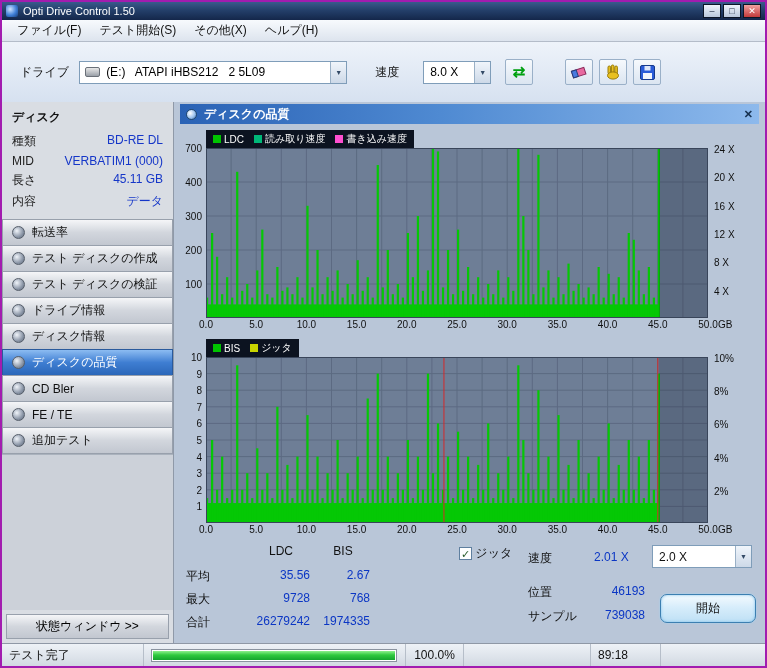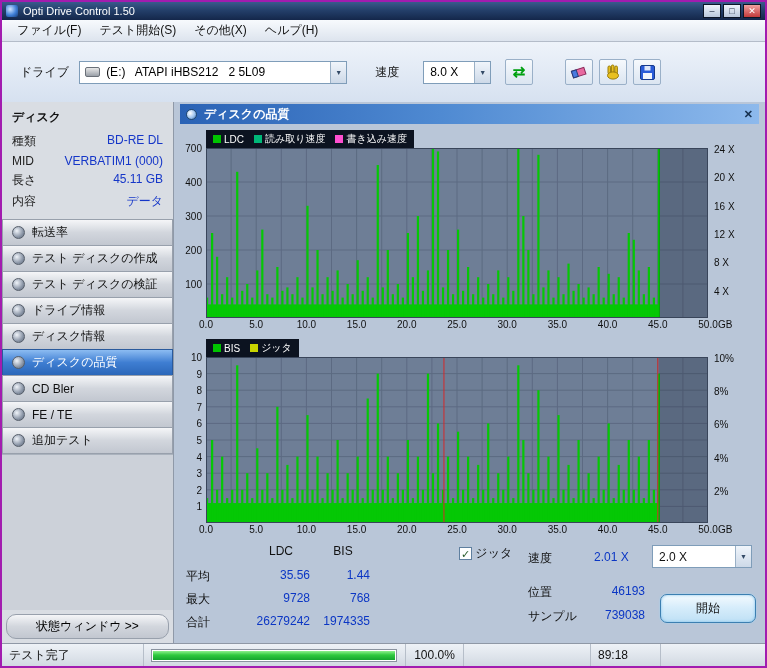--- a/index.html
+++ b/index.html
@@ -61,21 +61,21 @@
   .side-btns { margin-top:8px; }
   .side-btn { height:27px; display:flex; align-items:center; gap:7px; padding-left:9px;
               border:1px solid #98a0ac; margin-top:-1px; color:#111;
               background:linear-gradient(180deg,#f5f6f8,#d2d6dd 50%,#c2c7d0); }
   .side-btn.selected { background:linear-gradient(180deg,#8cbcf2,#3f7ed2 50%,#2b67b9);
               color:#fff; border-color:#2a5a9c; }
   .disc-icon { width:13px; height:13px; border-radius:50%; border:1px solid #565e6a;
               background:radial-gradient(circle at 35% 35%, #f0f4fa, #8c97a8 60%, #5c6678); }
   .side-fill { flex:1; background:#ccd1d9; border-top:1px solid #aab2bd; }
   .status-win-btn { margin:4px; height:25px; display:flex; align-items:center;
-              justify-content:center; border:1px solid #98a0ac; border-radius:10px;
+              justify-content:center; border:1px solid #98a0ac; border-radius:0;
               background:linear-gradient(180deg,#f5f6f8,#d2d6dd 50%,#c2c7d0); }
 
   
   .main { flex:1; background:#b9c6d8; padding:2px 6px; position:relative; overflow:hidden; }
   .panel-header { height:20px; display:flex; align-items:center; gap:7px; padding:0 6px;
               color:#fff; font-size:12px; font-weight:bold;
               background:linear-gradient(90deg,#2a62b5,#4f8ad2 45%,#8db9ec); }
   .panel-disc-icon { width:11px; height:11px; border-radius:50%;
               background:radial-gradient(circle at 35% 35%, #ffffff, #9fc4ee 55%, #3a6aa8);
               border:1px solid #24496e; }
@@ -607,21 +607,21 @@
             <span class="unit" style="left: 512px;">GB</span>
           </div>
       </div>
 
       <div class="stats-area">
         <span class="st" style="left:72px; top:2px; width:58px; text-align:center;">LDC</span>
         <span class="st" style="left:136px; top:2px; width:54px; text-align:center;">BIS</span>
 
         <span class="st" style="left:6px; top:26px;">平均</span>
         <span class="st st-num st-right" style="left:72px; top:26px; width:58px;">35.56</span>
-        <span class="st st-num st-right" style="left:136px; top:26px; width:54px;">1.44</span>
+        <span class="st st-num st-right" style="left:136px; top:26px; width:54px;">2.67</span>
 
         <span class="st" style="left:6px; top:49px;">最大</span>
         <span class="st st-num st-right" style="left:72px; top:49px; width:58px;">9728</span>
         <span class="st st-num st-right" style="left:136px; top:49px; width:54px;">768</span>
 
         <span class="st" style="left:6px; top:72px;">合計</span>
         <span class="st st-num st-right" style="left:60px; top:72px; width:70px;">26279242</span>
         <span class="st st-num st-right" style="left:134px; top:72px; width:56px;">1974335</span>
 
         <span class="st" style="left:266px; top:3px;padding-left:13px;">

